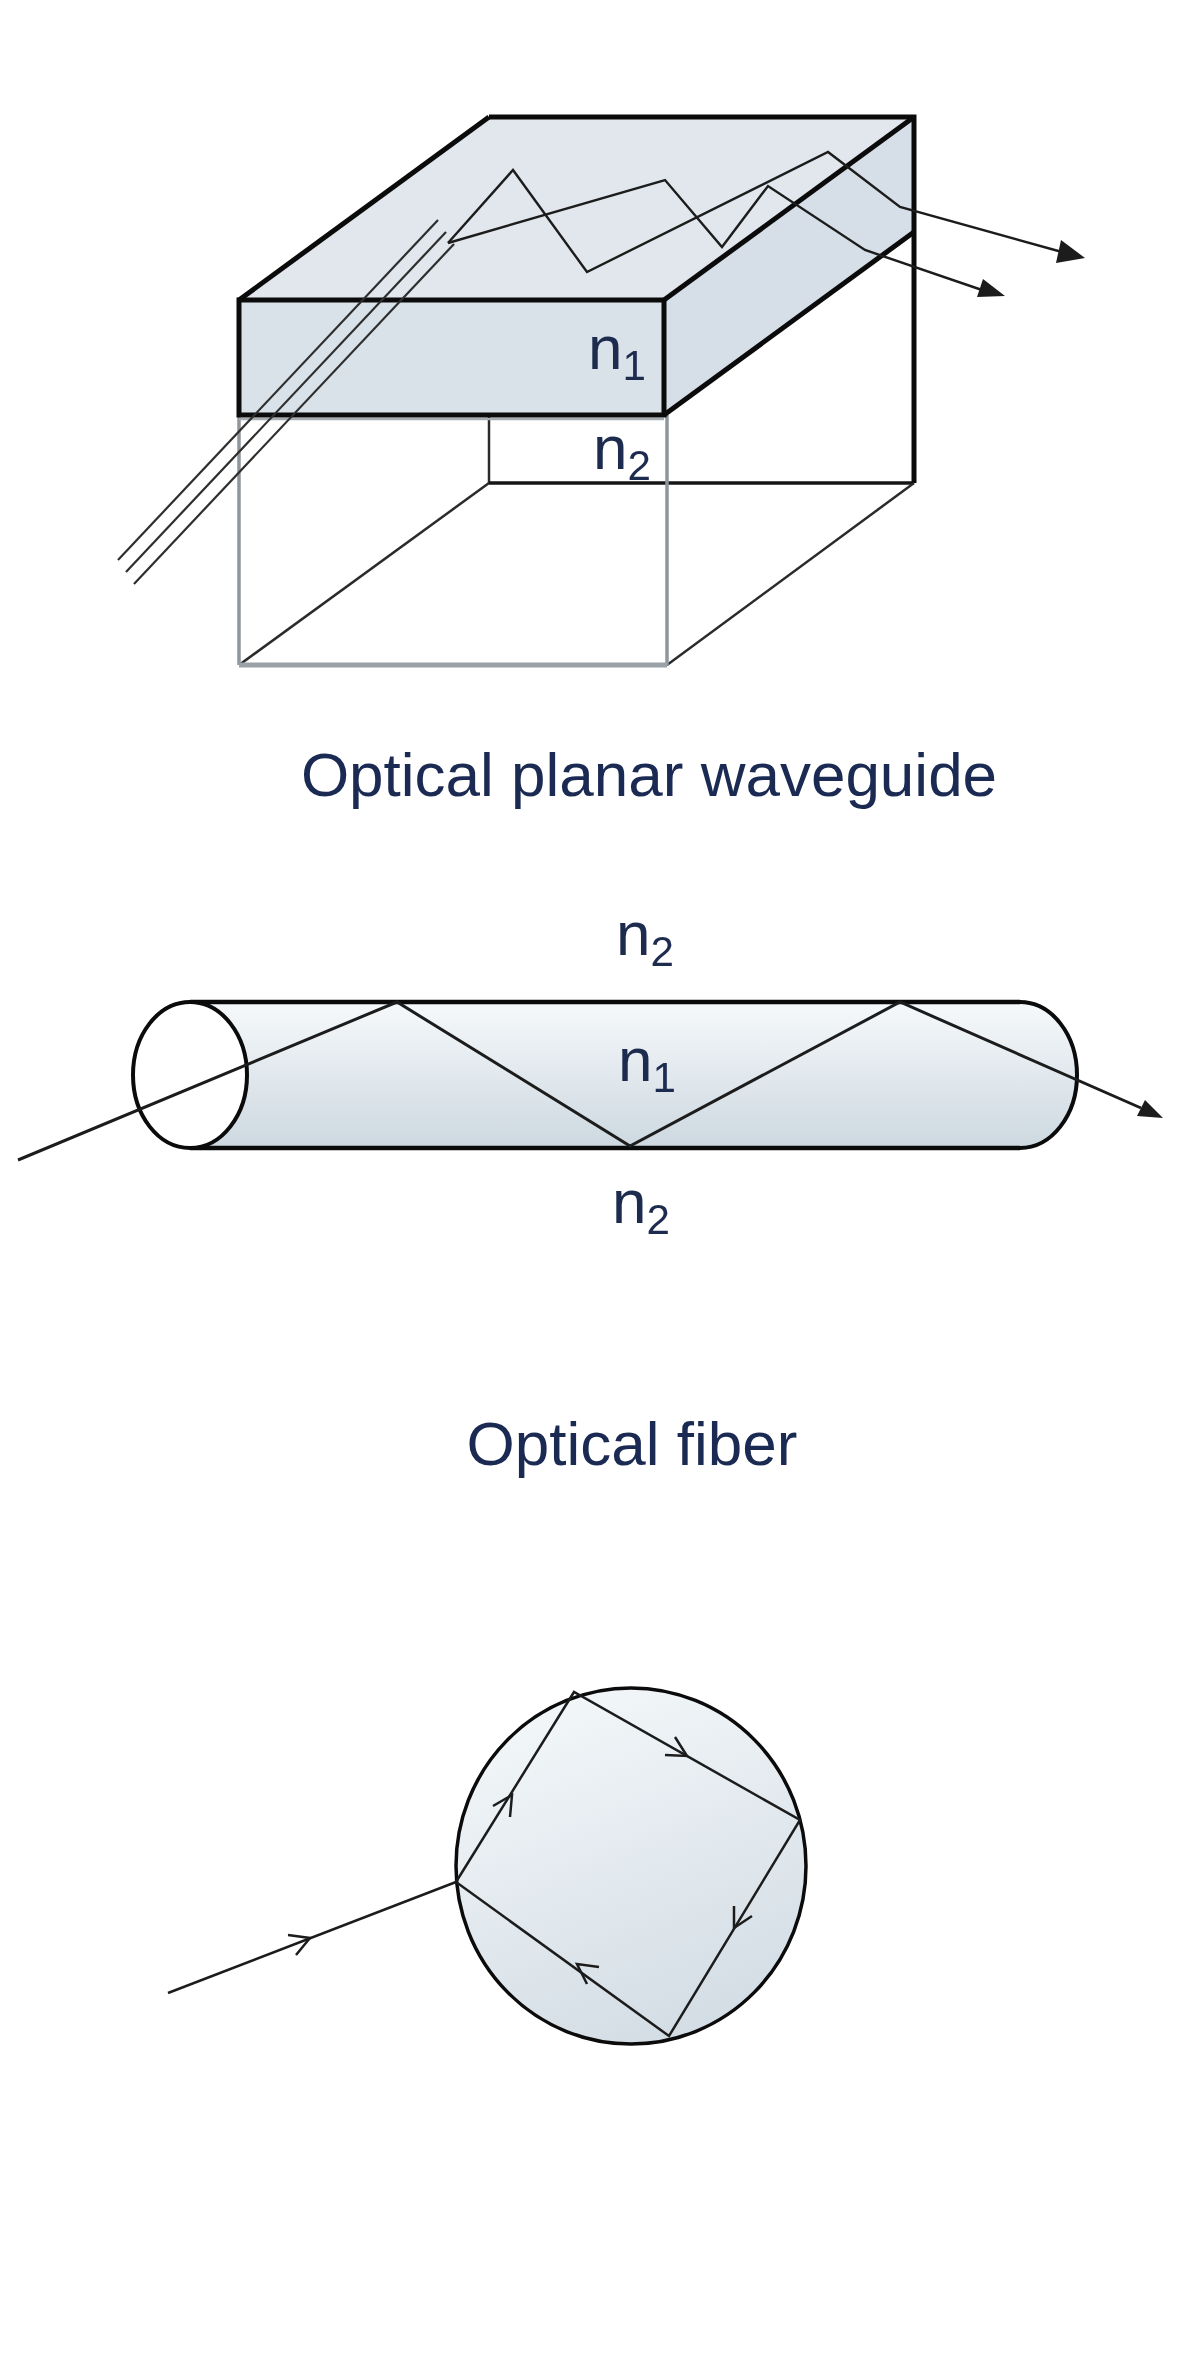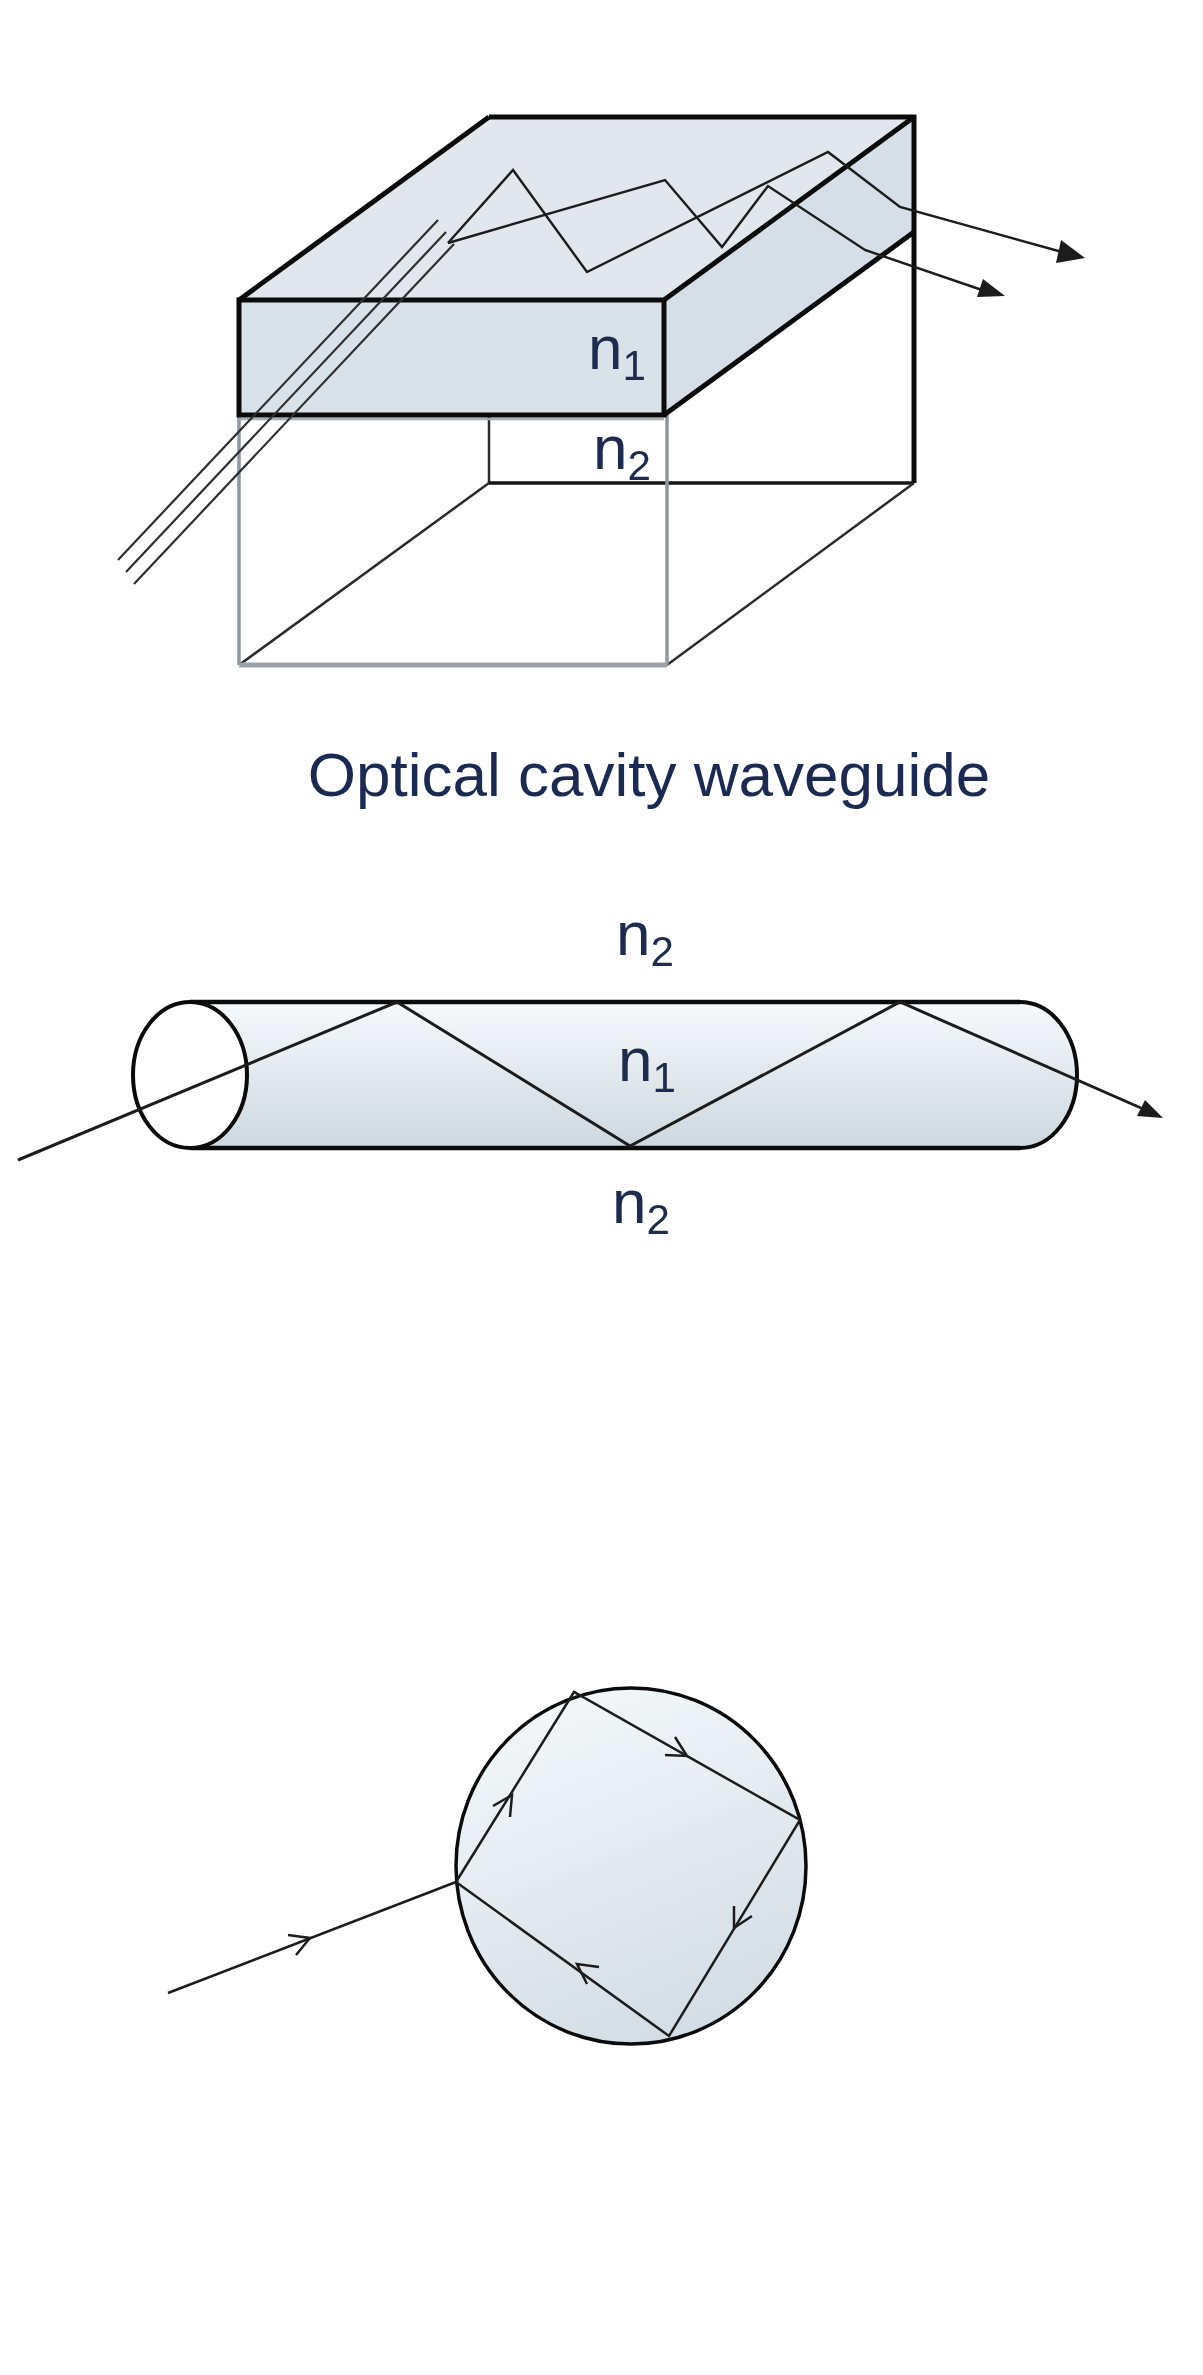--- a/index.html
+++ b/index.html
@@ -123,15 +123,16 @@
     </g>
   </svg>
 
   <div class="nlabel" style="left:617px;top:352px;"><span>n</span><sub>1</sub></div>
   <div class="nlabel" style="left:622px;top:452px;"><span>n</span><sub>2</sub></div>
 
   <div class="nlabel" style="left:645px;top:938px;"><span>n</span><sub>2</sub></div>
   <div class="nlabel" style="left:647px;top:1064px;"><span>n</span><sub>1</sub></div>
   <div class="nlabel" style="left:641px;top:1206px;"><span>n</span><sub>2</sub></div>
 
-  <div class="caption" style="left:99px;top:739px;"><span>Optical cavity waveguide</span></div>
+  <div class="caption" style="left:99px;top:739px;"><span>Optical planar waveguide</span></div>
+  <div class="caption" style="left:82px;top:1408px;"><span>Optical fiber</span></div>
 
 </div>
 
 </body></html>

